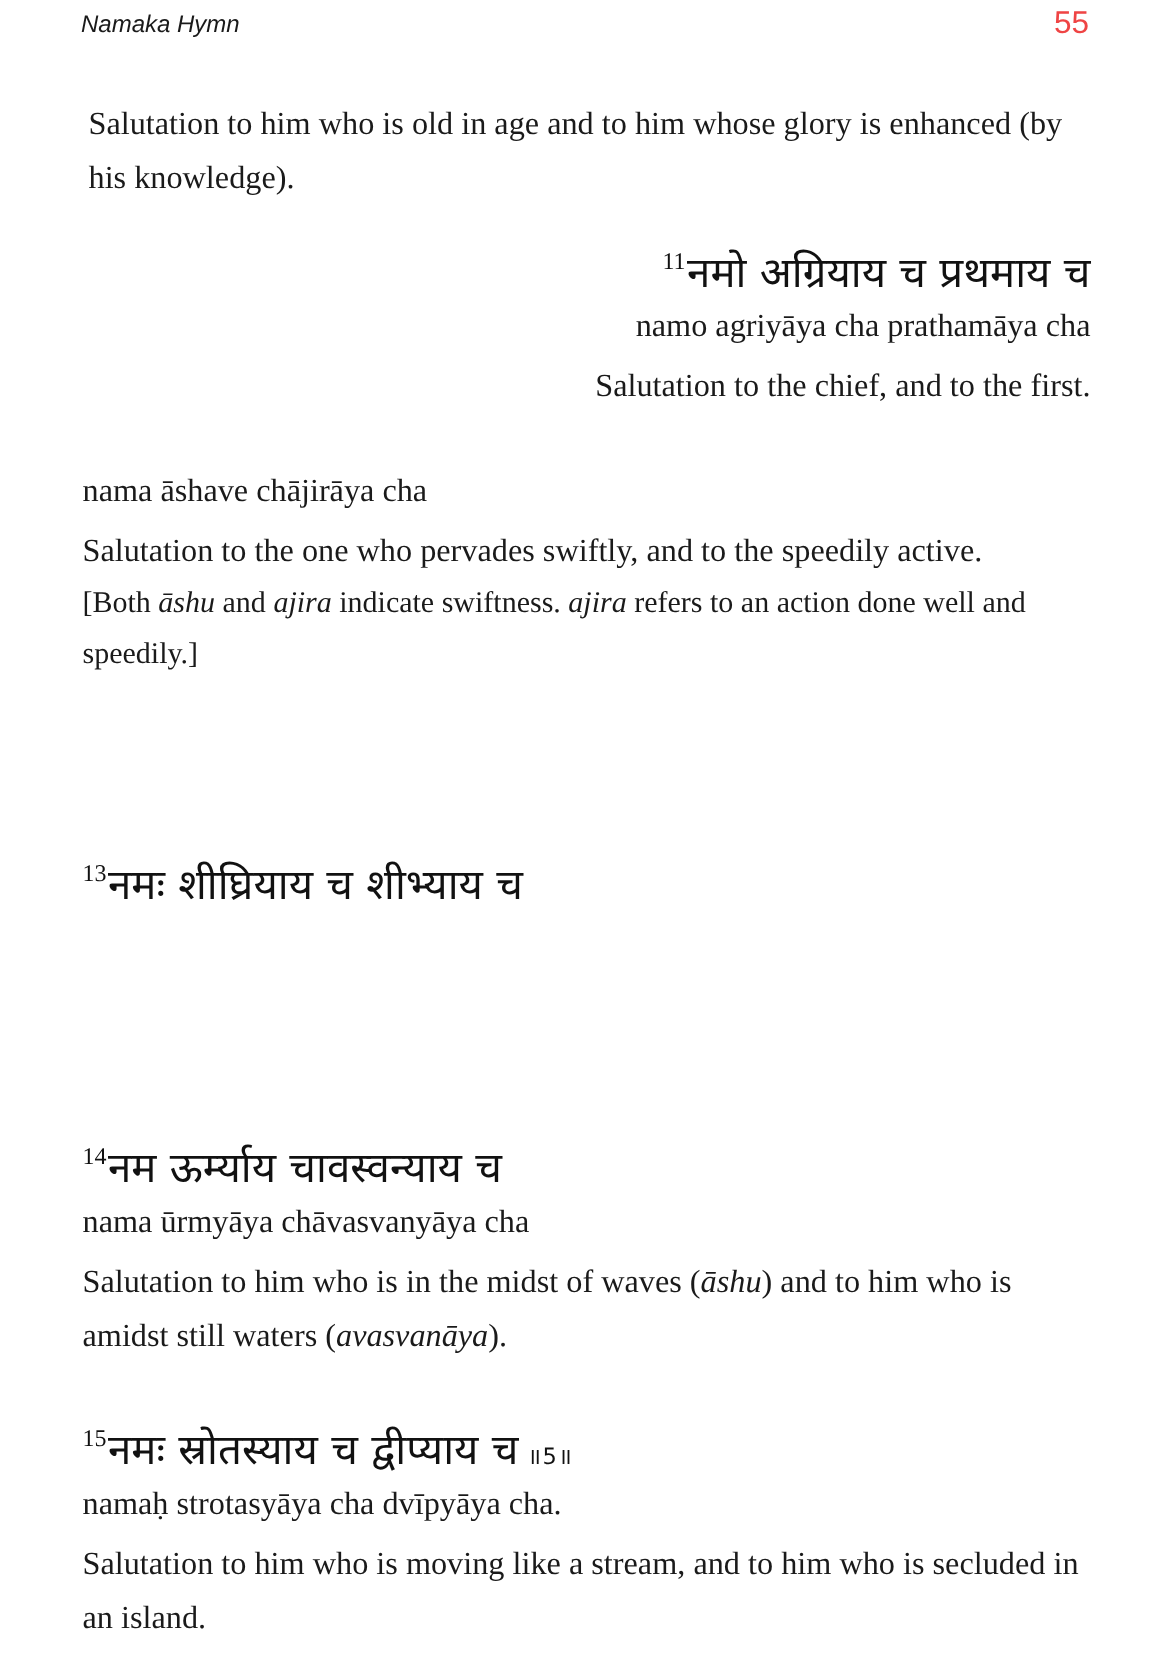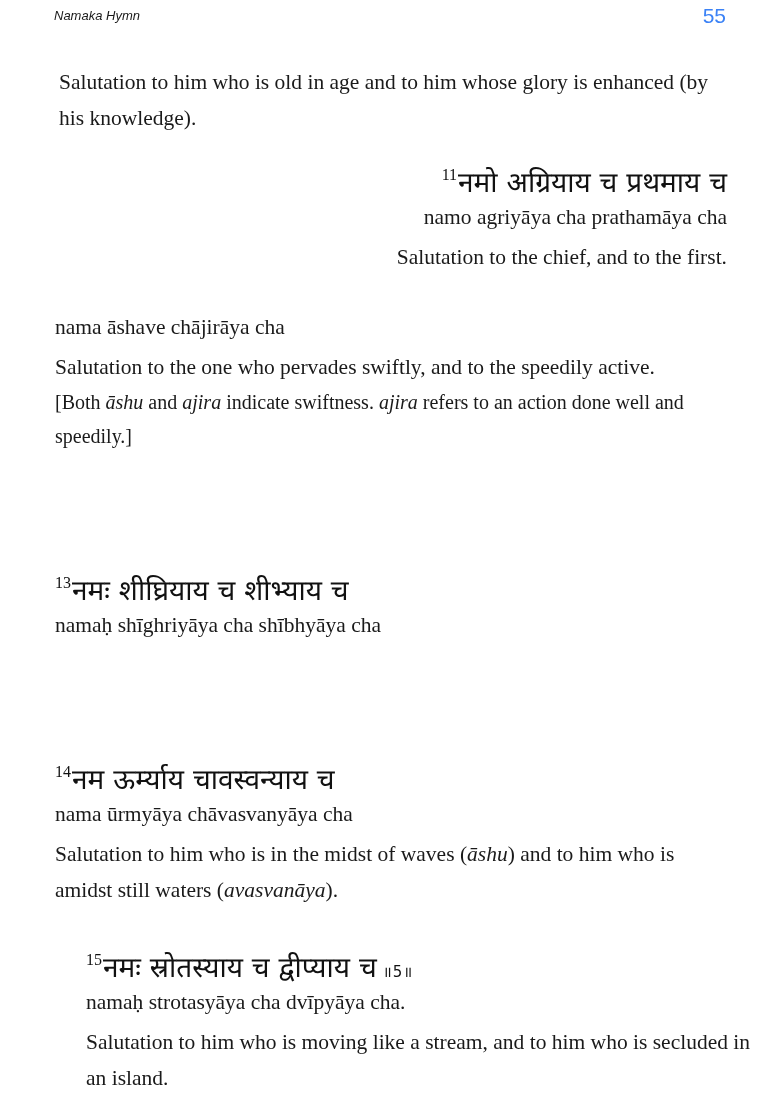--- a/index.html
+++ b/index.html
@@ -21,30 +21,30 @@
       right: 54px;
       top: 4px;
       height: 26px;
     }
     .running-title {
       position: absolute;
       left: 0;
       top: 4px;
       font-family: "Liberation Sans", "DejaVu Sans", sans-serif;
       font-style: italic;
-      font-size: 13px;
+      font-size: 16px;
       color: #1a1a1a;
     }
     .page-number {
       position: absolute;
       right: 0;
       top: 0;
       font-family: "Liberation Sans", "DejaVu Sans", sans-serif;
       font-size: 21px;
-      color: #3b82f6;
+      color: #ef4444;
     }
     .body-text {
       position: absolute;
       left: 55px;
       width: 672px;
       font-size: 21.5px;
       line-height: 36px;
       color: #1a1a1a;
     }
     .verse {
@@ -105,26 +105,25 @@
 </div>
 
 <div class="verse" style="top:305px;">
   <div class="translit">nama āshave chājirāya cha</div>
   <div class="translation">Salutation to the one who pervades swiftly, and to the speedily active.</div>
   <div class="note"><span>[Both </span><i>āshu</i><span> and </span><i>ajira</i><span> indicate swiftness. </span><i>ajira</i><span> refers to an action done well and speedily.]</span></div>
 </div>
 
 <div class="verse" style="top:563px;">
   <div class="sanskrit"><span class="verse-num">13</span><span>नमः शीघ्रियाय च शीभ्याय च</span></div>
-  <div class="translit">namaḥ shīghriyāya cha shībhyāya cha</div>
 </div>
 
 <div class="verse" style="top:752px;">
   <div class="sanskrit"><span class="verse-num">14</span><span>नम ऊर्म्याय चावस्वन्याय च</span></div>
   <div class="translit">nama ūrmyāya chāvasvanyāya cha</div>
   <div class="translation"><span>Salutation to him who is in the midst of waves (</span><i>āshu</i><span>) and to him who is amidst still waters (</span><i>avasvanāya</i><span>).</span></div>
 </div>
 
-<div class="verse" style="top:940px;margin-left:31px;">
+<div class="verse" style="top:940px;">
   <div class="sanskrit"><span class="verse-num">15</span><span>नमः स्रोतस्याय च द्वीप्याय च</span><span class="danda">॥5॥</span></div>
   <div class="translit">namaḥ strotasyāya cha dvīpyāya cha.</div>
   <div class="translation">Salutation to him who is moving like a  stream, and to him who is secluded in an island.</div>
 </div>
 
 </body></html>

